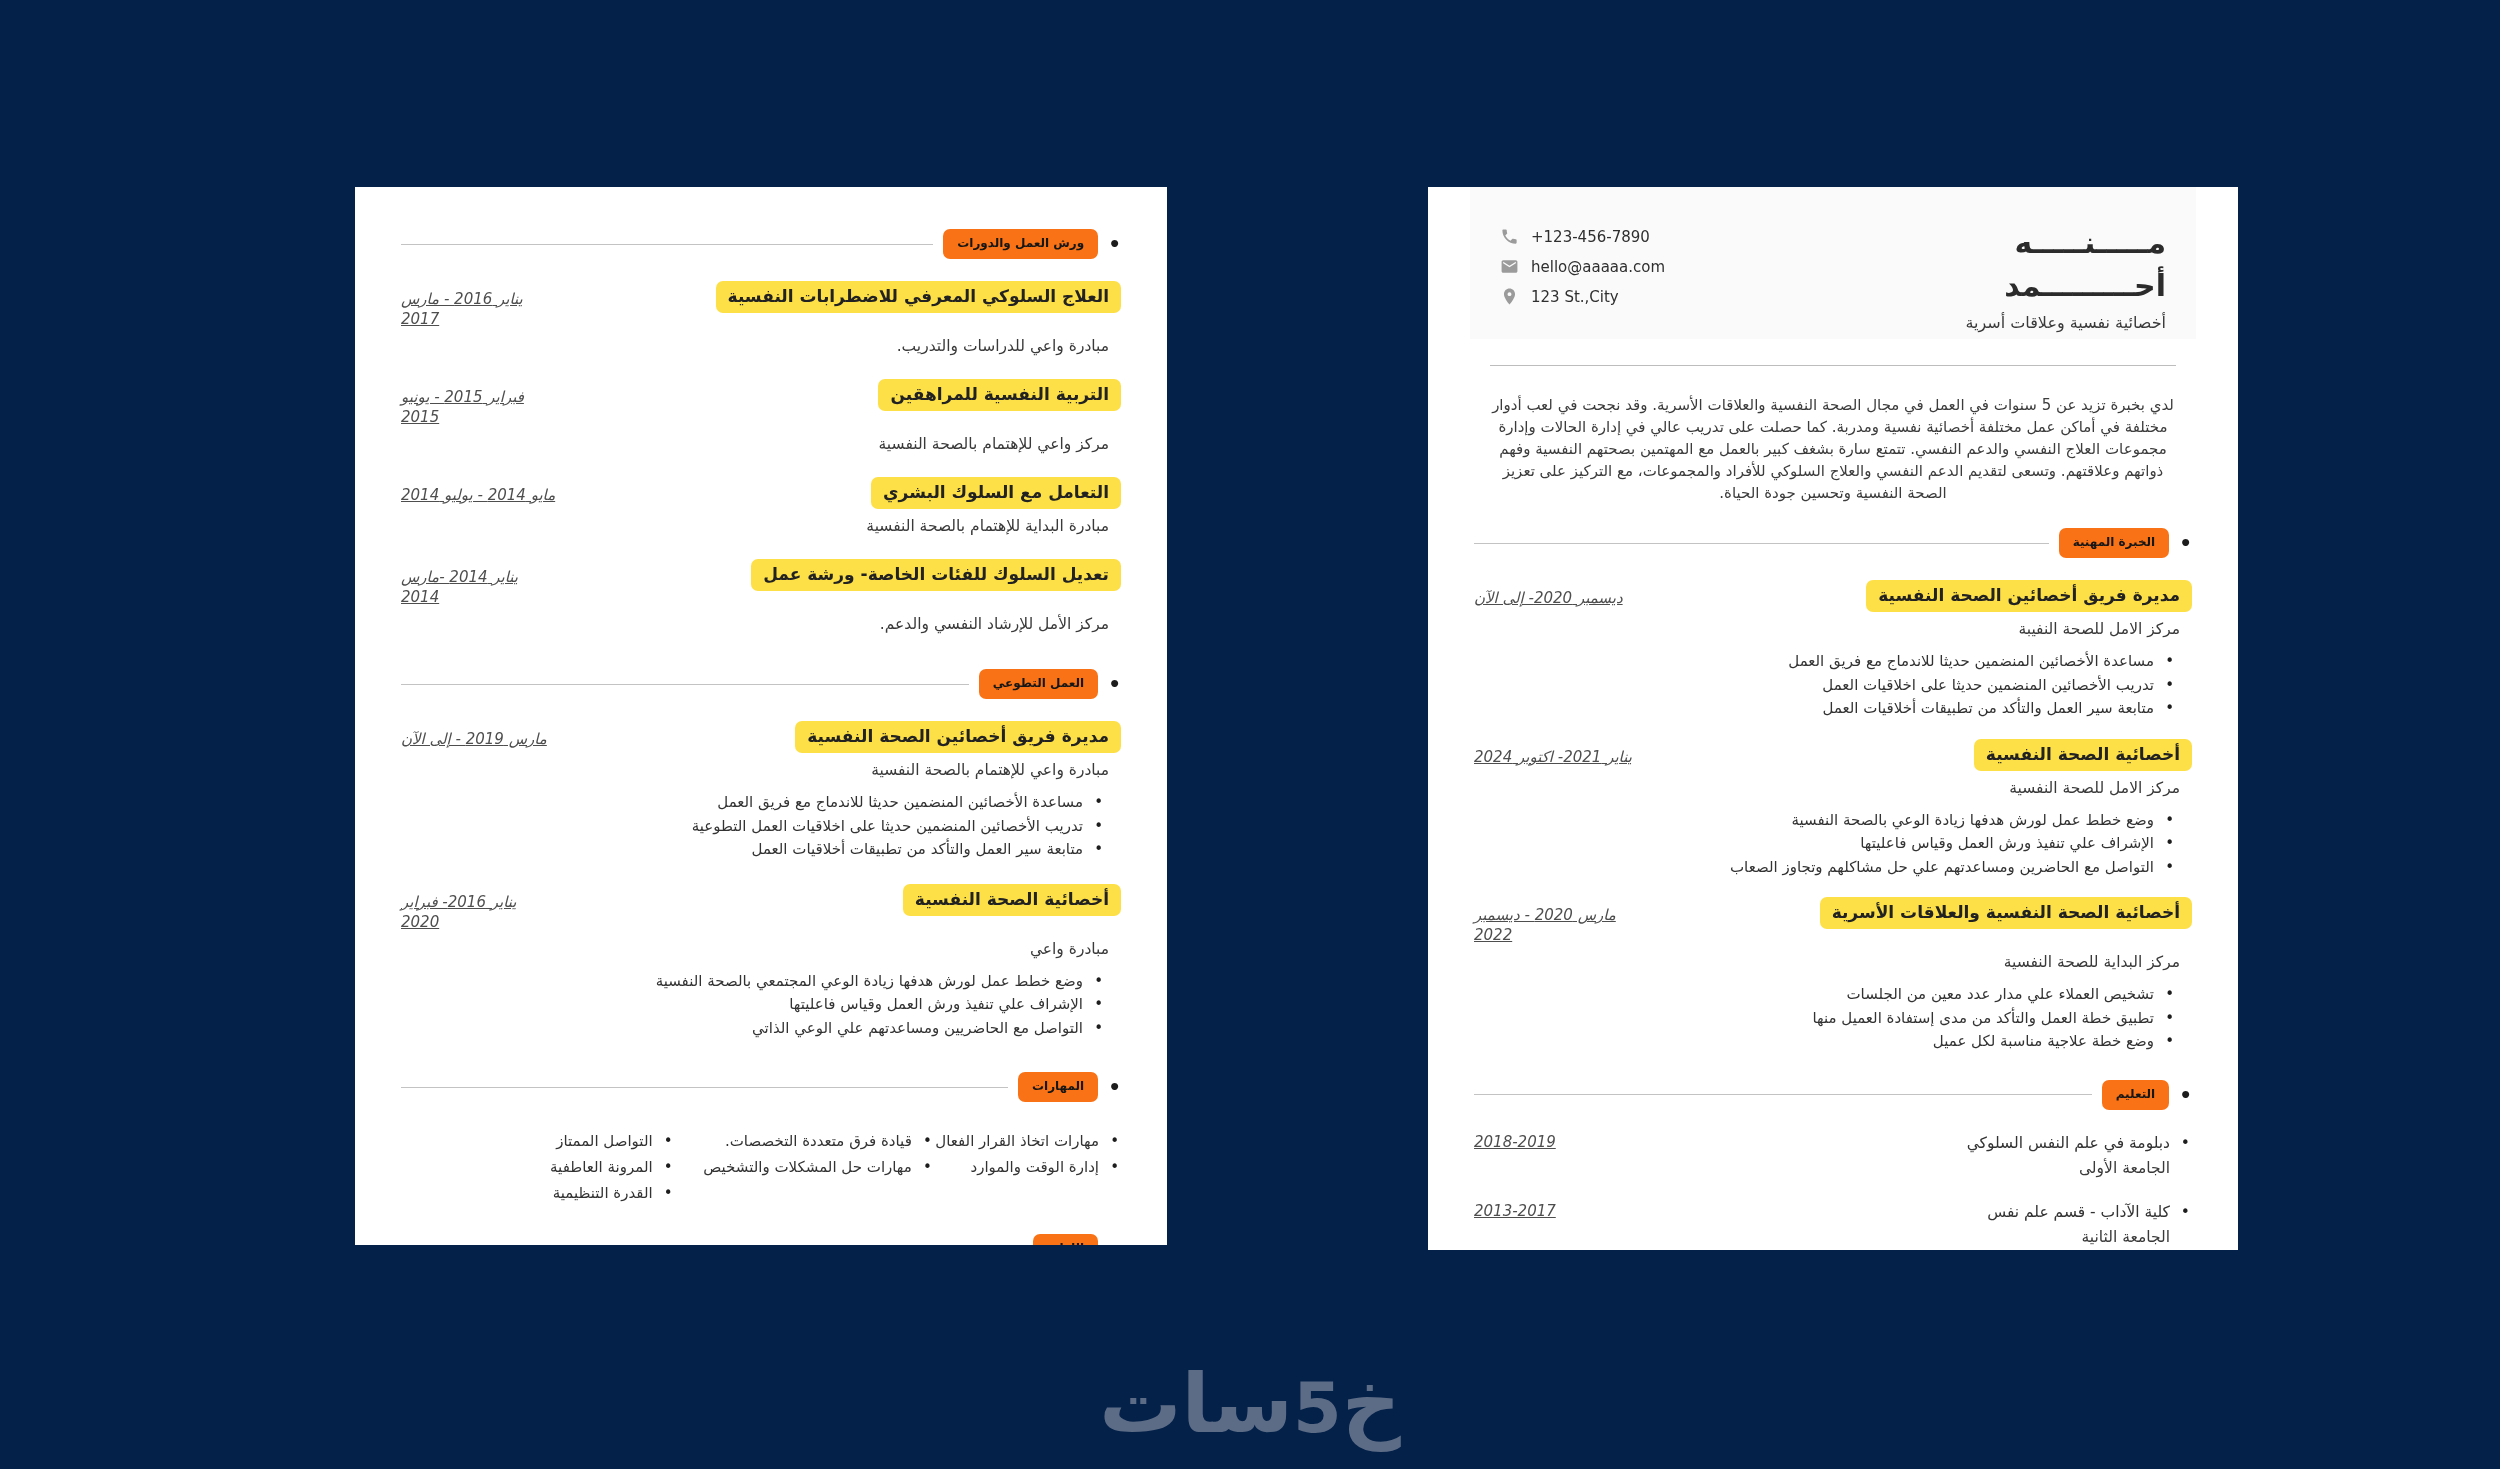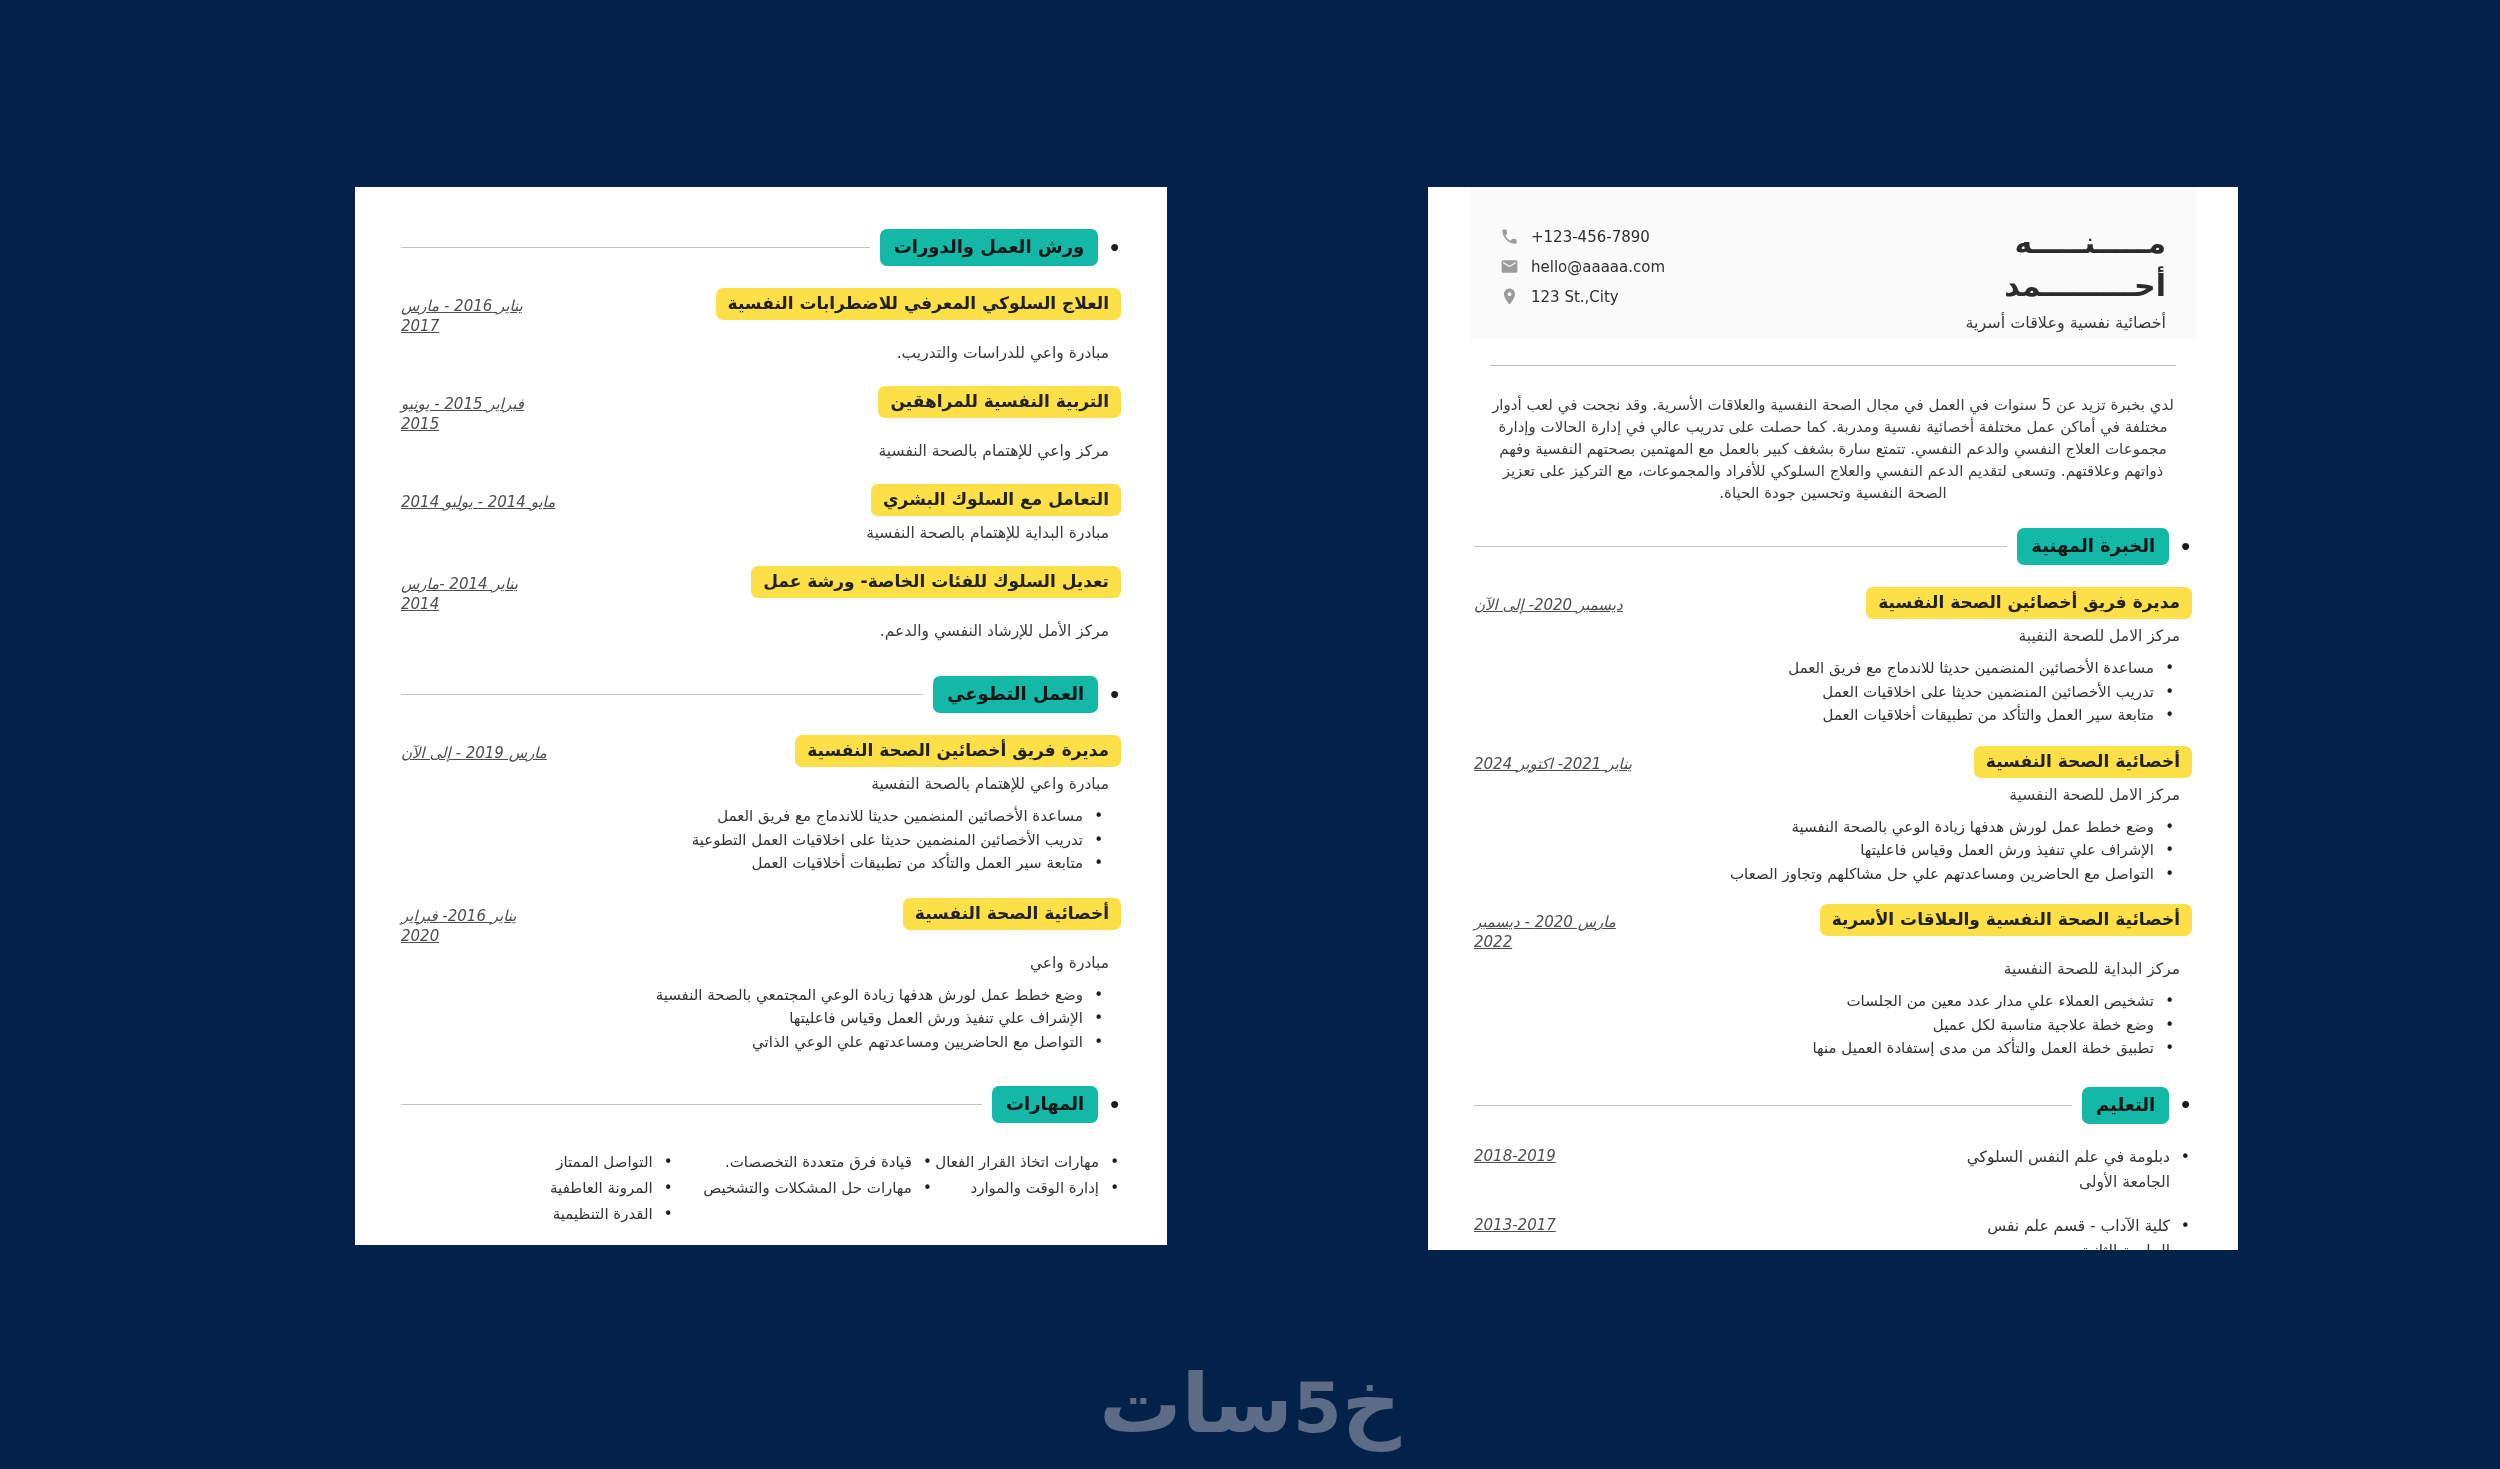--- a/index.html
+++ b/index.html
@@ -7,21 +7,21 @@
   .canvas{position:relative;width:2500px;height:1469px;background:#042149;overflow:hidden;}
 
   
   .page{position:absolute;top:187px;background:#ffffff;direction:rtl;overflow:hidden;box-sizing:border-box;}
   .page-left{left:355px;width:812px;height:1058px;padding:16px 46px 0;}
   .page-right{left:1428px;width:810px;height:1063px;padding:0 0 0;}
 
   
   .sec-row{display:flex;align-items:center;gap:10px;margin-top:26px;}
   .sec-bullet{font-weight:bold;font-size:20px;color:#1d1d1d;line-height:1;}
-  .sec-chip{background:#14b8a6;border-radius:7px;padding:7px 14px 9px;font-weight:bold;font-size:18px;color:#161616;white-space:nowrap;}
+  .sec-chip{background:#f97316;border-radius:7px;padding:7px 14px 9px;font-weight:bold;font-size:12px;color:#161616;white-space:nowrap;}
   .sec-line{flex:1;height:1px;background:#c3c3c3;}
 
   
   .entry{margin-top:22px;}
   .entry-head{display:flex;justify-content:space-between;align-items:flex-start;}
   .entry-title{display:inline-block;background:#fde047;border-radius:7px;padding:5px 12px 7px;font-weight:bold;font-size:17px;color:#222222;max-width:540px;}
   .entry-date{width:158px;flex:0 0 158px;text-align:left;direction:rtl;font-style:italic;text-decoration:underline;font-size:15px;color:#4e4e4e;margin-top:8px;line-height:20px;}
   .entry-org{margin:7px 12px 0;font-size:15.5px;color:#3a3a3a;line-height:21px;}
   ul.bullets{list-style:none;margin:10px 14px 0;padding:0;}
   ul.bullets li{position:relative;padding-right:24px;font-size:15px;color:#333333;line-height:23.5px;}
@@ -235,22 +235,22 @@
       </div>
 
       <div class="entry" style="margin-top:18px;">
         <div class="entry-head">
           <span class="entry-title">أخصائية الصحة النفسية والعلاقات الأسرية</span>
           <span class="entry-date">مارس 2020 - ديسمبر 2022</span>
         </div>
         <div class="entry-org">مركز البداية للصحة النفسية</div>
         <ul class="bullets">
           <li>تشخيص العملاء علي مدار عدد معين من الجلسات</li>
+          <li>تطبيق خطة العمل والتأكد من مدى إستفادة العميل منها</li>
           <li>وضع خطة علاجية مناسبة لكل عميل</li>
-          <li>تطبيق خطة العمل والتأكد من مدى إستفادة العميل منها</li>
         </ul>
       </div>
 
       <div class="sec-row" style="margin-top:26px;">
         <span class="sec-bullet">•</span>
         <span class="sec-chip">التعليم</span>
         <span class="sec-line"></span>
       </div>
 
       <div class="edu-item">

